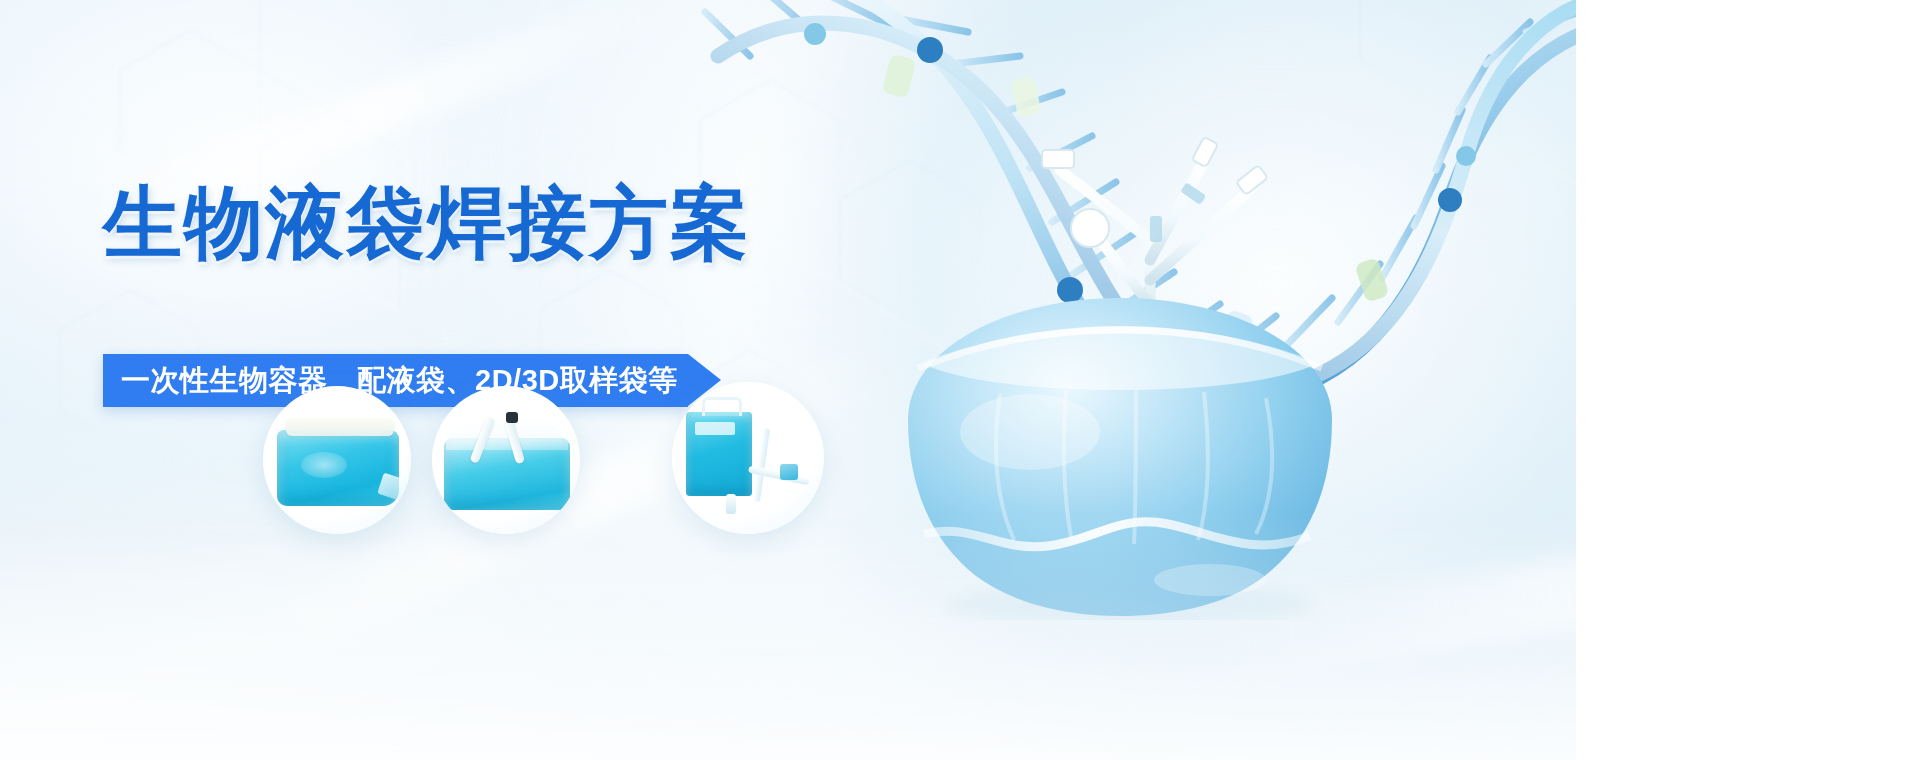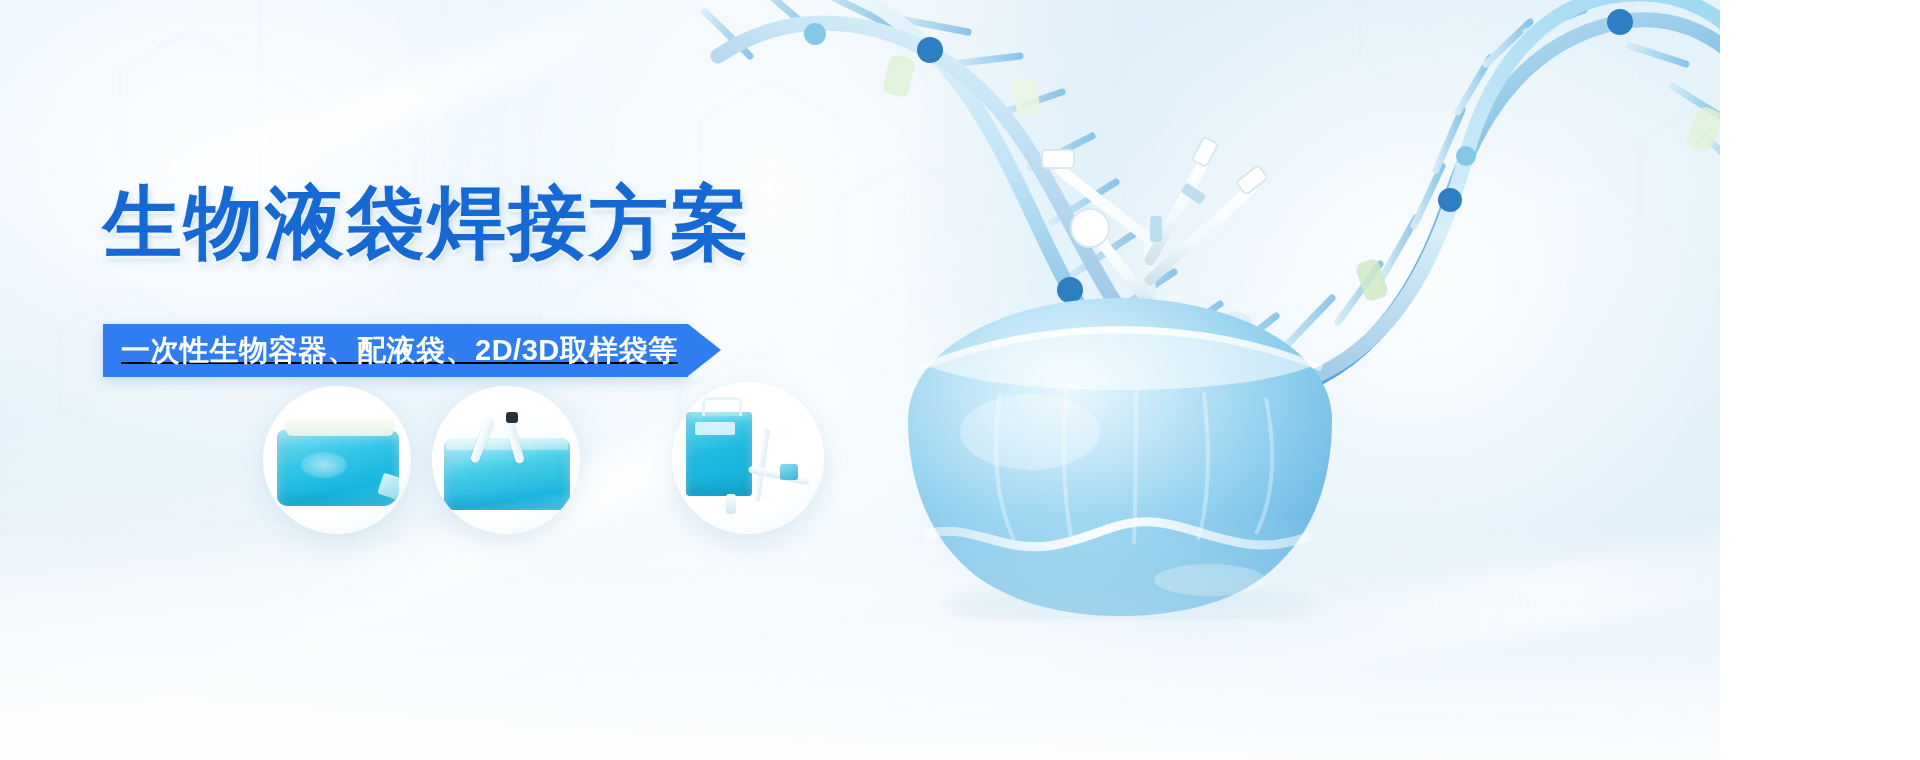--- a/index.html
+++ b/index.html
@@ -1,18 +1,18 @@
 <!DOCTYPE html>
 <html><head>
 <meta charset="utf-8">
 <style>
   html,body{margin:0;padding:0;}
   body{width:1920px;height:760px;overflow:hidden;font-family:"Liberation Sans","DejaVu Sans",sans-serif;}
 
-  #banner{position:relative;width:1720px;height:760px;overflow:hidden;
+  #banner{position:relative;width:1576px;height:760px;overflow:hidden;
     background:linear-gradient(160deg,#eef6fb 0%,#e4f0f8 28%,#f3f9fc 55%,#e9f3fa 78%,#dfeef8 100%);}
 
   
   .bg-blur-left{position:absolute;left:-120px;top:-80px;width:900px;height:620px;
     background:radial-gradient(ellipse at 40% 40%,rgba(255,255,255,.92) 0%,rgba(233,245,252,.55) 55%,rgba(222,240,250,0) 78%);
     filter:blur(6px);}
   .bg-blur-mid{position:absolute;left:420px;top:-40px;width:700px;height:760px;
     background:radial-gradient(ellipse at 50% 30%,rgba(255,255,255,.85) 0%,rgba(240,249,253,.4) 60%,rgba(240,249,253,0) 80%);
     filter:blur(10px);}
   .bg-blur-right{position:absolute;right:-150px;top:-120px;width:1000px;height:900px;
@@ -27,21 +27,21 @@
   .streak.s2{left:240px;top:470px;width:680px;height:58px;transform:rotate(-24deg);}
   .streak.s3{left:1180px;top:560px;width:760px;height:70px;transform:rotate(-9deg);opacity:.7;}
 
   
   .headline{position:absolute;left:103px;top:180px;
     font-size:79px;line-height:1.08;font-weight:bold;letter-spacing:2px;
     color:#1668d3;white-space:nowrap;
     text-shadow:0 3px 0 rgba(255,255,255,.55), 2px 4px 7px rgba(120,165,205,.35);}
 
   
-  .ribbon{position:absolute;left:103px;top:324px;height:53px;text-decoration:underline;}
+  .ribbon{position:absolute;left:103px;top:354px;height:53px;}
   .ribbon-body{position:relative;height:53px;background:#2f7df0;display:flex;align-items:center;
     padding:0 10px 0 18px;box-shadow:0 4px 12px rgba(46,110,200,.22);}
   .ribbon-text{font-size:29px;font-weight:bold;color:#ffffff;white-space:nowrap;letter-spacing:.5px;}
   .ribbon-tip{position:absolute;right:-33px;top:0;width:0;height:0;
     border-top:26.5px solid transparent;border-bottom:26.5px solid transparent;border-left:33px solid #2f7df0;}
 
   
   .circle{position:absolute;border-radius:50%;background:
       radial-gradient(circle at 38% 30%,#ffffff 0%,#ffffff 62%,#f4fbff 84%,#eaf6fd 100%);
     box-shadow:0 8px 26px rgba(120,170,205,.20);overflow:hidden;}

